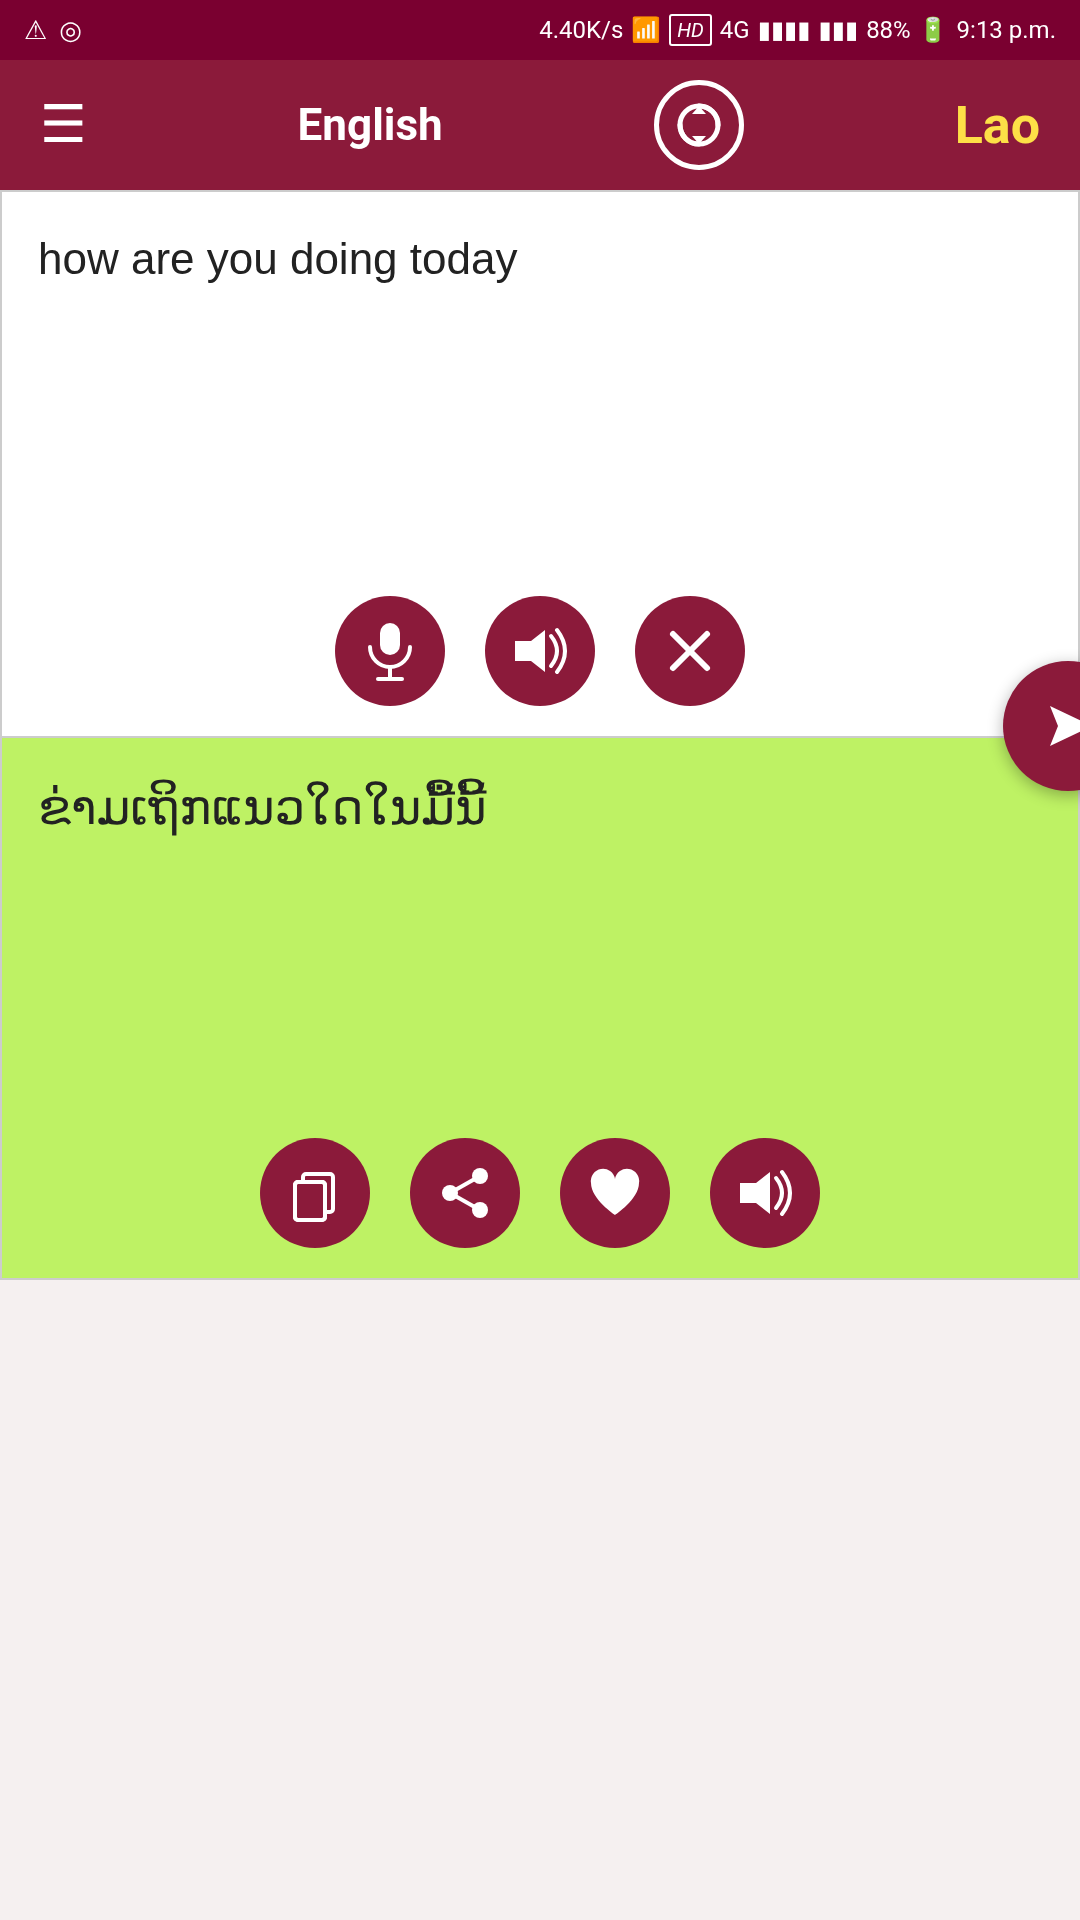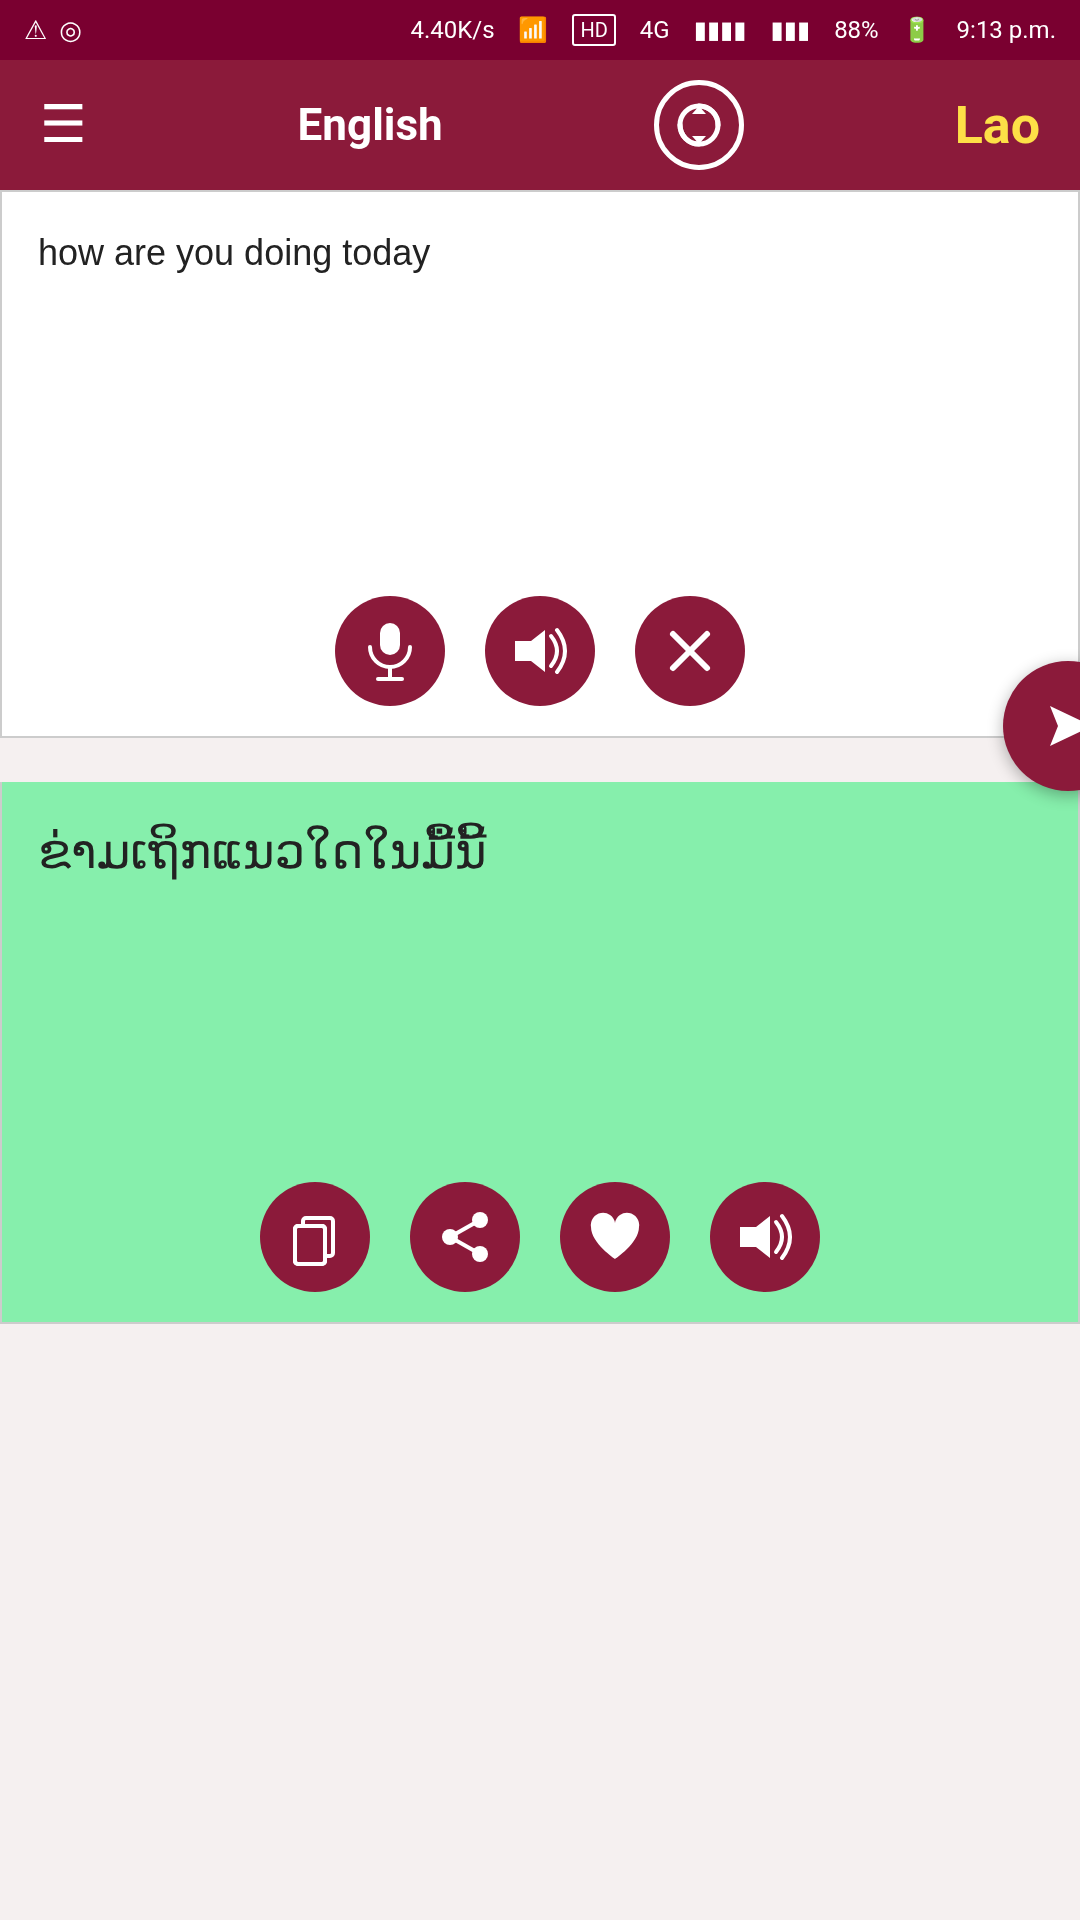--- a/index.html
+++ b/index.html
@@ -32,21 +32,21 @@
 
     .status-bar-left {
       display: flex;
       align-items: center;
       gap: 12px;
     }
 
     .status-bar-right {
       display: flex;
       align-items: center;
-      gap: 24px;
+      gap: 8px;
       font-size: 24px;
     }
 
     
     .toolbar {
       width: 100%;
       height: 130px;
       background-color: #8b1a3a;
       display: flex;
       align-items: center;
@@ -83,21 +83,21 @@
       background-color: #ffffff;
       border: 2px solid #cccccc;
       position: relative;
       min-height: 530px;
     }
 
     .input-text {
       width: 100%;
       min-height: 380px;
       padding: 36px 36px 20px 36px;
-      font-size: 36px;
+      font-size: 44px;
       color: #222;
       line-height: 1.4;
       border: none;
       outline: none;
       resize: none;
       background: transparent;
     }
 
     .input-actions {
       display: flex;
@@ -135,26 +135,25 @@
       align-items: center;
       justify-content: center;
       color: white;
       font-size: 52px;
       z-index: 10;
       box-shadow: 0 4px 16px rgba(0,0,0,0.3);
     }
 
     .output-panel {
       width: 100%;
-      background-color: #86efac;
+      background-color: #bef264;
       border: 2px solid #cccccc;
       border-top: none;
       min-height: 530px;
       position: relative;
-      margin-top: 44px;
     }
 
     .output-text {
       width: 100%;
       min-height: 380px;
       padding: 36px 36px 20px 36px;
       font-size: 48px;
       color: #222;
       line-height: 1.4;
     }
@@ -192,21 +191,21 @@
 <body>
 
 <div class="status-bar">
   <div class="status-bar-left">
     <span>⚠</span>
     <span>◎</span>
   </div>
   <div class="status-bar-right">
     <span>4.40K/s</span>
     <span>📶</span>
-    <span style="font-size:20px;border:2px solid white;padding:2px 6px;border-radius:3px;">HD</span>
+    <span style="font-size:20px;border:2px solid white;padding:2px 6px;border-radius:3px;font-style:italic;">HD</span>
     <span>4G</span>
     <span>▮▮▮▮</span>
     <span>▮▮▮</span>
     <span>88%</span>
     <span>🔋</span>
     <span>9:13 p.m.</span>
   </div>
 </div>
 
 <div class="toolbar">

